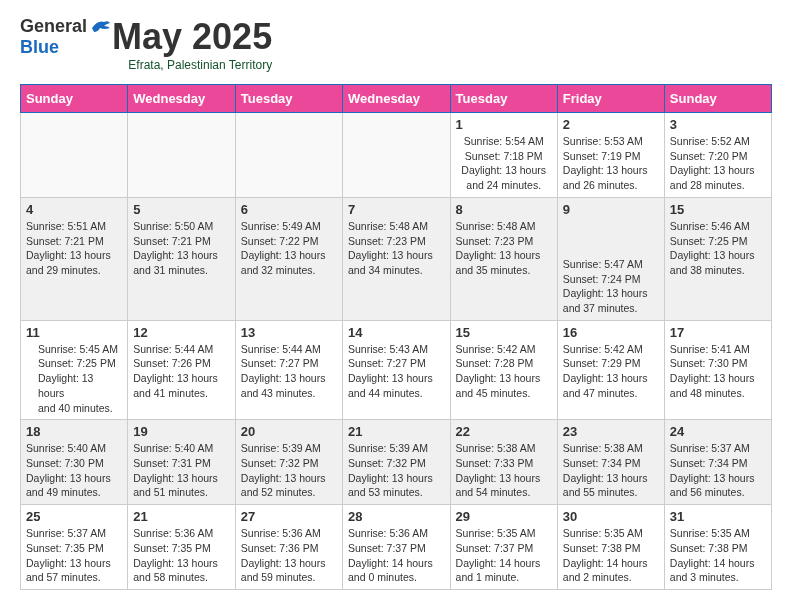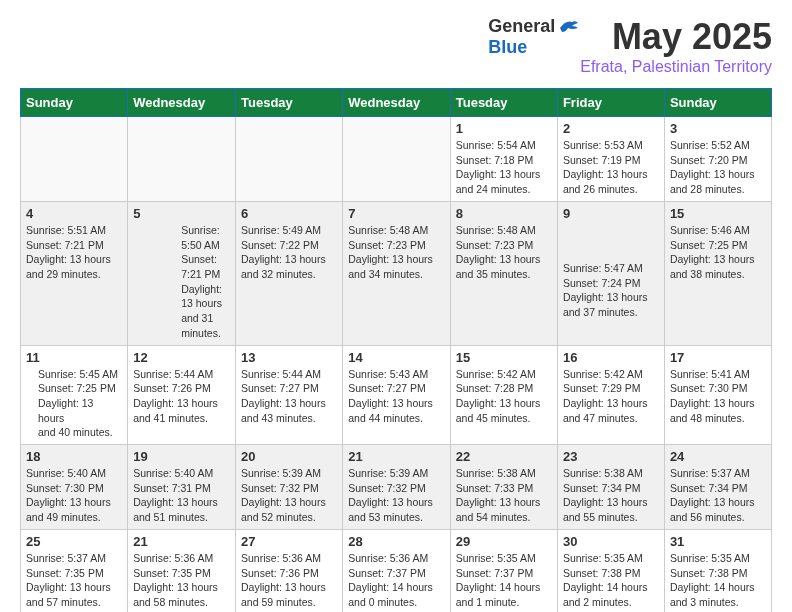--- a/index.html
+++ b/index.html
@@ -5,36 +5,36 @@
     * { box-sizing: border-box; margin: 0; padding: 0; }
     body {
       font-family: Arial, sans-serif;
       background: #fff;
       width: 792px;
       min-height: 612px;
       padding: 16px 20px;
     }
     .header {
       display: flex;
-      justify-content: flex-end;
+      justify-content: flex-start;
       align-items: flex-start;
       margin-bottom: 12px;
     }
     .logo {
       display: flex;
       align-items: center;
     }
     .logo-text-general { font-size: 18px; font-weight: bold; color: #333; }
     .logo-text-blue { font-size: 18px; font-weight: bold; color: #1a6bbf; }
     .title-block { text-align: right; }
     .month-title { font-size: 36px; font-weight: bold; color: #333; }
-    .location-title { font-size: 16px; color: #8b5cf6; }
+    .location-title { font-size: 12px; color: #14532d; }
     .calendar { width: 100%; border-collapse: collapse; }
     .calendar th {
-      background: #15803d;
+      background: #ec4899;
       color: #fff;
       font-size: 13px;
       font-weight: bold;
       padding: 6px 5px;
       text-align: left;
       border: 1px solid #1a6bbf;
     }
     .calendar td {
       vertical-align: top;
       border: 1px solid #ccc;
@@ -85,21 +85,21 @@
       </tr>
   </thead>
   <tbody id="calendar-body">
   <tr class="week-row">
         <td class="empty"></td>
         <td class="empty"></td>
         <td class="empty"></td>
         <td class="empty"></td>
         <td>
           <div class="day-number">1</div>
-          <div class="day-info" style="white-space: pre-line;">Sunrise: 5:54 AM
+          <div class="day-info" style="white-space: pre-line; text-align: center;">Sunrise: 5:54 AM
 Sunset: 7:18 PM
 Daylight: 13 hours
 and 24 minutes.</div>
         </td>
         <td>
           <div class="day-number">2</div>
           <div class="day-info" style="white-space: pre-line;">Sunrise: 5:53 AM
 Sunset: 7:19 PM
 Daylight: 13 hours
 and 26 minutes.</div>
@@ -115,21 +115,21 @@
       <tr class="week-row">
         <td class="shaded">
           <div class="day-number">4</div>
           <div class="day-info" style="white-space: pre-line;">Sunrise: 5:51 AM
 Sunset: 7:21 PM
 Daylight: 13 hours
 and 29 minutes.</div>
         </td>
         <td class="shaded">
           <div class="day-number">5</div>
-          <div class="day-info" style="white-space: pre-line; margin-left: 48px;">Sunrise: 5:50 AM
+          <div class="day-info" style="white-space: pre-line;">Sunrise: 5:50 AM
 Sunset: 7:21 PM
 Daylight: 13 hours
 and 31 minutes.</div>
         </td>
         <td class="shaded">
           <div class="day-number">6</div>
           <div class="day-info" style="white-space: pre-line;">Sunrise: 5:49 AM
 Sunset: 7:22 PM
 Daylight: 13 hours
 and 32 minutes.</div>

